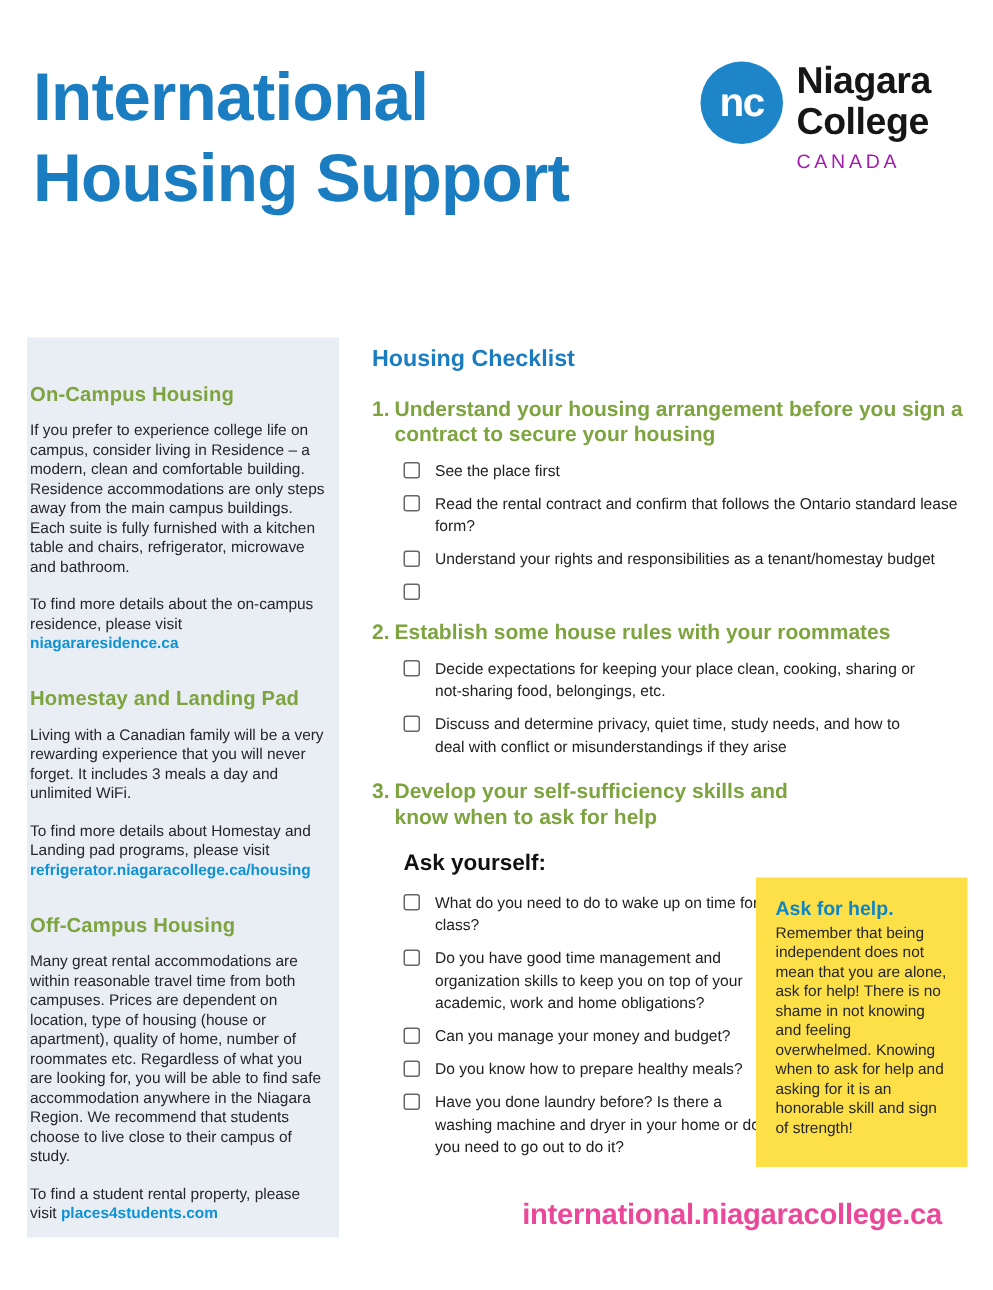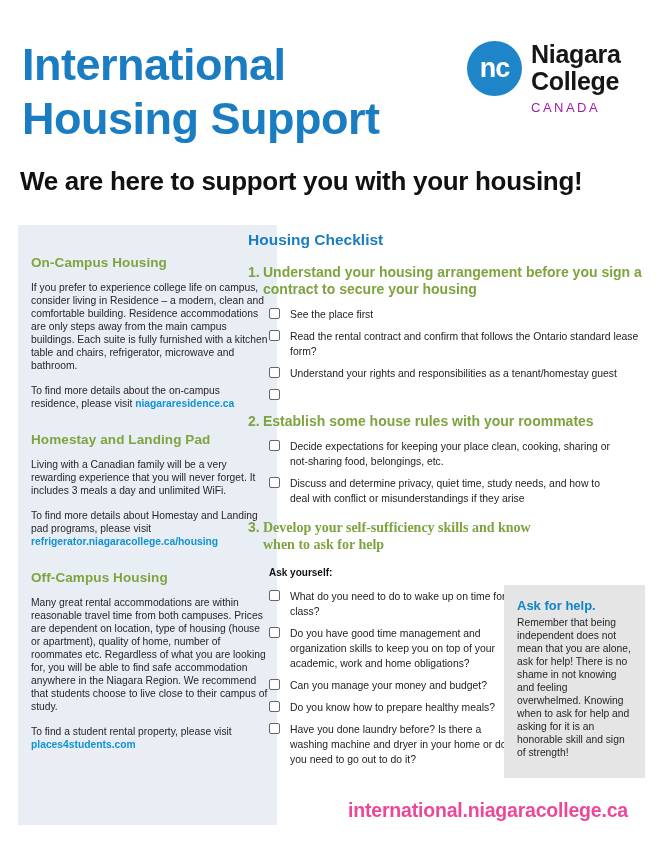--- a/index.html
+++ b/index.html
@@ -22,49 +22,49 @@
   }
   .logo-word { margin-left:9px; color:#161616; }
   .logo-word .nm { font-size:25px; font-weight:bold; line-height:1.08; letter-spacing:-0.3px; }
   .logo-word .country { font-size:13px; letter-spacing:2.5px; margin-top:5px; color:#a21caf; }
   .subtitle {
     position:absolute; left:20px; top:166px; width:630px;
     font-size:26px; font-weight:bold; color:#111; letter-spacing:-0.3px;
   }
   
   .sidebar {
-    position:absolute; left:18px; top:225px; width:259px; height:600px;
-    background:#e9edf4; padding:30px 9px 0 13px;
+    position:absolute; left:18px; top:225px; width:208px; height:600px;
+    background:#e9edf4; padding:30px 9px 0 2px;
   }
   .sb-heading { color:#7da43f; font-size:13.5px; font-weight:bold; margin-bottom:11px; letter-spacing:0.1px; }
   .sb-heading.later { margin-top:22px; }
   .sidebar p { font-size:10.3px; line-height:13px; color:#26262a; margin-bottom:12px; }
   .link { color:#0f93d4; font-weight:bold; text-decoration:none; }
   
   .main { position:absolute; left:248px; top:231px; width:400px; }
   .checklist-title { color:#1a7dc2; font-size:15.5px; font-weight:bold; margin-bottom:15px; }
   .sec-heading { display:flex; color:#7da43f; font-size:14px; font-weight:bold; line-height:17px; margin-bottom:9px; }
   .sec-heading .num { width:15px; flex:0 0 15px; }
   .sec-heading .txt { flex:1; }
   .sec2 { margin-top:13px; }
   .sec3 { margin-top:13px; }
-  .sec3 .txt { max-width:300px;font-family:Liberation Serif, serif; }
+  .sec3 .txt { max-width:300px; }
   .items { padding-left:21px; }
   .item { display:flex; margin-bottom:7px; }
   .cb {
     flex:0 0 11px; width:11px; height:11px; margin:1px 10px 0 0;
     border:1.5px solid #63666b; border-radius:2px; background:#fff;
   }
   .item .lbl { font-size:10.4px; line-height:15px; color:#222; }
   .narrow .lbl { max-width:222px; }
-  .ask-yourself { font-size:10px; font-weight:bold; color:#111; margin:14px 0 11px 21px; }
+  .ask-yourself { font-size:15px; font-weight:bold; color:#111; margin:14px 0 11px 21px; }
   
   .help-box {
     position:absolute; left:504px; top:585px; width:141px; height:193px;
-    background:#e5e5e5; padding:13px 11px 0 13px;
+    background:#fde047; padding:13px 11px 0 13px;
   }
   .help-heading { color:#0e85c6; font-size:13px; font-weight:bold; margin-bottom:3px; }
   .help-box p { font-size:10.3px; line-height:13px; color:#26262a; }
   
   .footer-url {
     position:absolute; top:799px; right:34px;
     font-size:19.5px; font-weight:bold; color:#ec4899; letter-spacing:-0.2px;
   }
 </style>
 </head>
@@ -79,21 +79,20 @@
 
   <div class="logo">
     <div class="logo-circle">nc</div>
     <div class="logo-word">
       <div class="nm">Niagara</div>
       <div class="nm">College</div>
       <div class="country">CANADA</div>
     </div>
   </div>
 
-  <div class="subtitle">We are here to support you with your housing!</div>
 
   <div class="sidebar">
 
     <div class="sb-heading">On-Campus Housing</div>
     <p>If you prefer to experience college life on campus, consider living in Residence – a modern, clean and comfortable building. Residence accommodations are only steps away from the main campus buildings.  Each suite is fully furnished with a kitchen table and chairs, refrigerator, microwave and bathroom.</p>
     <p><span>To find more details about the on-campus residence, please visit </span><a class="link">niagararesidence.ca</a></p>
 
     <div class="sb-heading later">Homestay and Landing Pad</div>
     <p>Living with a Canadian family will be a very rewarding experience that you will never forget. It includes 3 meals a day and unlimited WiFi.</p>
     <p><span>To find more details about Homestay and Landing pad programs, please visit </span><a class="link">refrigerator.niagaracollege.ca/housing</a></p>
@@ -116,21 +115,21 @@
       <div class="item">
         <span class="cb"></span>
         <span class="lbl">See the place first</span>
       </div>
       <div class="item">
         <span class="cb"></span>
         <span class="lbl">Read the rental contract and confirm that follows the Ontario standard lease form?</span>
       </div>
       <div class="item">
         <span class="cb"></span>
-        <span class="lbl">Understand your rights and responsibilities as a tenant/homestay guest</span>
+        <span class="lbl">Understand your rights and responsibilities as a tenant/homestay budget</span>
       </div>
       <div class="item">
         <span class="cb"></span>
       </div>
     </div>
 
     <div class="sec-heading sec2">
       <span class="num">2.</span>
       <span class="txt">Establish some house rules with your roommates</span>
     </div>

